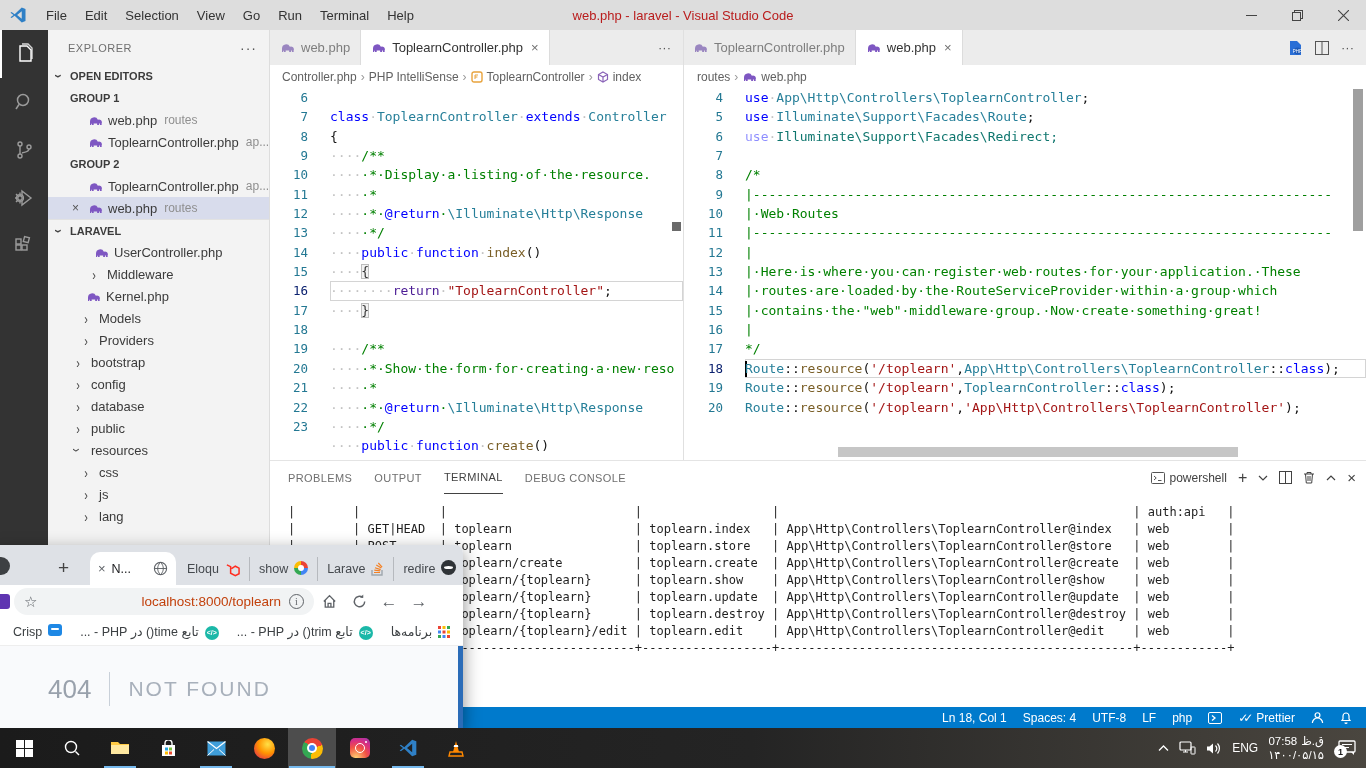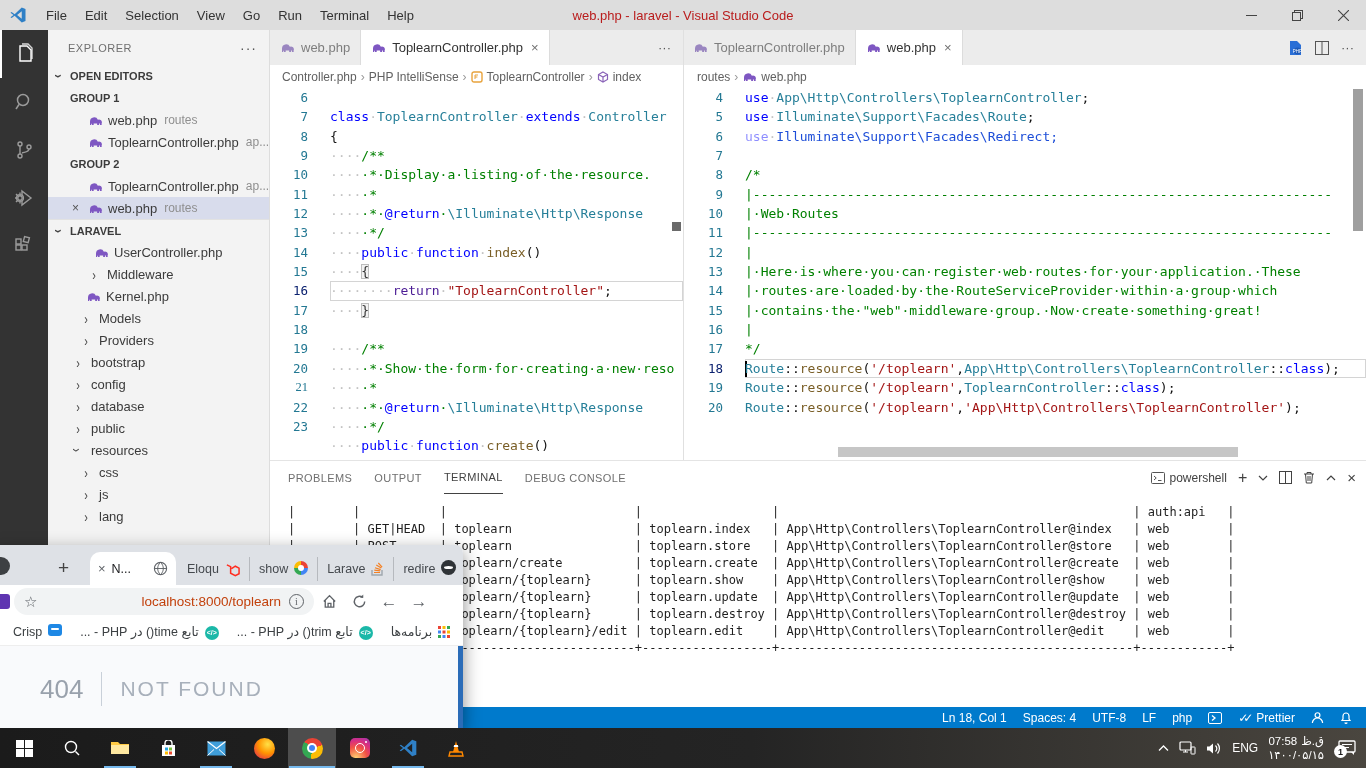--- a/index.html
+++ b/index.html
@@ -44,21 +44,21 @@
   .crumbs{top:65px;height:23px;background:#fff;display:flex;align-items:center;font-size:12px;color:#616161;z-index:3;white-space:nowrap;}
   .crumbs .sep{margin:0 4px;color:#9a9a9a;}
   .crumbs .cic{margin-right:4px;}
   .codewrap{background:#fff;overflow:hidden;z-index:2;}
   .cl{display:flex;height:19.35px;line-height:19.35px;font-family:"DejaVu Sans Mono","Liberation Mono",monospace;font-size:13px;white-space:pre;}
   .cl .gut{flex:0 0 auto;text-align:right;color:#237893;font-size:12.5px;}
   .cl.cur .gut{color:#0b216f;}
   .cl.cur .body{box-shadow:inset 0 0 0 1px #d4d4d4;}
   .cl .body{flex:1 1 auto;white-space:pre;overflow:hidden;}
   .tk-k{color:#0000ff}.tk-d{color:#0000ff}.tk-t{color:#267f99}.tk-f{color:#795e26}.tk-s{color:#a31515}
-  .tk-c{color:#008000}.tk-m{color:#4c1d95}.tk-p{color:#111}.tk-w{color:#c3c3c3}.tk-g{color:#1d4ed8}
+  .tk-c{color:#008000}.tk-m{color:#4c1d95}.tk-p{color:#111}.tk-w{color:#c3c3c3}.tk-g{color:#0f766e}
   .tk-kf{color:#0000ff;opacity:.45}
   .tk-b{outline:1px solid #bdbdbd;outline-offset:-1px;background:#f2f2f2;}
   .cursor{display:inline-block;width:1.5px;height:16px;background:#000;vertical-align:middle;margin-right:-1.5px;}
   .vline{background:#e0e0e0;width:1px;z-index:3;}
   .vscroll{width:10px;background:#9f9f9f;z-index:3;border-radius:0;}
   .hscroll{height:10px;background:#c6c6c6;z-index:3;}
   
   #panel{left:270px;top:460px;width:1096px;height:247px;background:#fff;border-top:1px solid #e4e4e4;z-index:2;}
   #panel-head{height:33px;display:flex;align-items:center;padding:0 10px 0 18px;}
   .ptab{font-size:11px;letter-spacing:.4px;color:#6f6f6f;margin-right:22px;height:33px;display:flex;align-items:center;}
@@ -78,21 +78,21 @@
   #newtab{position:absolute;left:68px;bottom:6px;font-size:19px;color:#444;}
   #btabs-rest{position:absolute;left:188px;bottom:4px;display:flex;align-items:center;}
   #btoolbar{height:33px;background:#fff;display:flex;align-items:center;padding:0 6px 0 0;position:relative;}
   #omnibox{margin-left:24px;width:300px;height:27px;background:#f1f3f4;border-radius:14px;display:flex;align-items:center;padding:0 10px;}
   #omni-url{flex:1;text-align:right;color:#c2410c;font-size:13.5px;padding-right:8px;}
   .navic{width:30px;display:flex;justify-content:center;color:#5f6368;font-size:17px;}
   #ext-pin{position:absolute;left:6px;top:9px;width:14px;height:15px;background:#5e35b1;border-radius:3px;}
   #bbookmarks{height:27px;background:#fff;display:flex;align-items:center;justify-content:flex-start;padding-left:16px;gap:4px;}
   .bm{display:flex;align-items:center;gap:6px;color:#3c4043;font-size:12.5px;padding:2px 7px;white-space:nowrap;}
   #bpage{height:83px;background:#f9fafc;position:relative;border-top:1px solid #eee;}
-  #nf{position:absolute;left:50px;top:26px;display:flex;align-items:center;gap:18px;color:#9aa3af;}
+  #nf{position:absolute;left:58px;top:26px;display:flex;align-items:center;gap:18px;color:#9aa3af;}
   #nf .code{font-size:26px;font-weight:400;color:#99a1ac;}
   #nf .div{width:1px;height:34px;background:#c9d0d9;}
   #nf .msg{font-size:21px;letter-spacing:2px;color:#a8b0bb;}
   #bpage .edge{position:absolute;right:0;top:0;width:5px;height:83px;background:#2b6cb8;}
   
   #taskbar{left:0;top:728px;width:1366px;height:40px;background:linear-gradient(90deg,#1b1b1b,#242424 55%,#4a463f);z-index:60;display:flex;align-items:center;}
   .tbtn{width:48px;height:40px;display:flex;align-items:center;justify-content:center;position:relative;}
   .tbtn.run::after{content:"";position:absolute;bottom:0;left:8px;right:8px;height:2px;background:#76b9ed;}
   .tbtn.active{background:#4d4d4d;}
   .tbtn.active::after{left:1px;right:1px;}
@@ -348,21 +348,21 @@
     <div class="cl"><span class="gut" style="width: 60px; padding-right: 22px;">11</span><span class="body"><span class="tk-w">····</span><span class="tk-c">·*</span></span></div>
     <div class="cl"><span class="gut" style="width: 60px; padding-right: 22px;">12</span><span class="body"><span class="tk-w">····</span><span class="tk-c">·*·</span><span class="tk-d">@return</span><span class="tk-c">·</span><span class="tk-t">\Illuminate\Http\Response</span></span></div>
     <div class="cl"><span class="gut" style="width: 60px; padding-right: 22px;">13</span><span class="body"><span class="tk-w">····</span><span class="tk-c">·*/</span></span></div>
     <div class="cl"><span class="gut" style="width: 60px; padding-right: 22px;">14</span><span class="body"><span class="tk-w">····</span><span class="tk-k">public</span><span class="tk-w">·</span><span class="tk-k">function</span><span class="tk-w">·</span><span class="tk-f">index</span><span class="tk-p">()</span></span></div>
     <div class="cl"><span class="gut" style="width: 60px; padding-right: 22px;">15</span><span class="body"><span class="tk-w">····</span><span class="tk-b">{</span></span></div>
     <div class="cl cur"><span class="gut" style="width: 60px; padding-right: 22px;">16</span><span class="body"><span class="tk-w">········</span><span class="tk-m">return</span><span class="tk-w">·</span><span class="tk-s">"ToplearnController"</span><span class="tk-p">;</span></span></div>
     <div class="cl"><span class="gut" style="width: 60px; padding-right: 22px;">17</span><span class="body"><span class="tk-w">····</span><span class="tk-b">}</span></span></div>
     <div class="cl"><span class="gut" style="width: 60px; padding-right: 22px;">18</span><span class="body"></span></div>
     <div class="cl"><span class="gut" style="width: 60px; padding-right: 22px;">19</span><span class="body"><span class="tk-w">····</span><span class="tk-c">/**</span></span></div>
     <div class="cl"><span class="gut" style="width: 60px; padding-right: 22px;">20</span><span class="body"><span class="tk-w">····</span><span class="tk-c">·*·Show·the·form·for·creating·a·new·reso</span></span></div>
-    <div class="cl"><span class="gut" style="width: 60px; padding-right: 22px; font-family: Liberation Serif, serif;">21</span><span class="body"><span class="tk-w">····</span><span class="tk-c">·*</span></span></div>
+    <div class="cl"><span class="gut" style="width: 60px; padding-right: 22px;">21</span><span class="body"><span class="tk-w">····</span><span class="tk-c">·*</span></span></div>
     <div class="cl"><span class="gut" style="width: 60px; padding-right: 22px;">22</span><span class="body"><span class="tk-w">····</span><span class="tk-c">·*·</span><span class="tk-d">@return</span><span class="tk-c">·</span><span class="tk-t">\Illuminate\Http\Response</span></span></div>
     <div class="cl"><span class="gut" style="width: 60px; padding-right: 22px;">23</span><span class="body"><span class="tk-w">····</span><span class="tk-c">·*/</span></span></div>
     <div class="cl"><span class="gut" style="width: 60px; padding-right: 22px; margin-top: 36px;">24</span><span class="body"><span class="tk-w">····</span><span class="tk-k">public</span><span class="tk-w">·</span><span class="tk-k">function</span><span class="tk-w">·</span><span class="tk-f">create</span><span class="tk-p">()</span></span></div>
     <div class="cl"><span class="gut" style="width: 60px; padding-right: 22px;">25</span><span class="body"><span class="tk-w">····</span><span class="tk-p">{</span></span></div>
   </div>
 <div class="abs" style="left:672px;top:222px;width:9px;height:9px;background:#6a6a6a;z-index:3"></div>
 
 <div id="g2tabs" class="tabsbar abs" style="left:683px;width:683px;">
     <div class="tab">
       <span>

